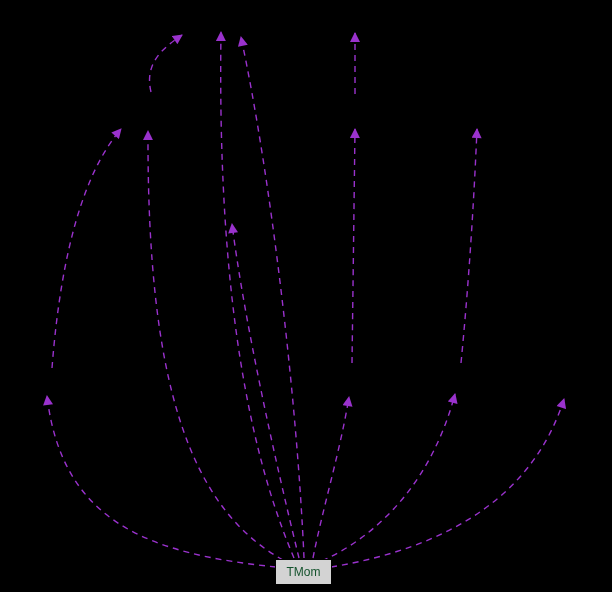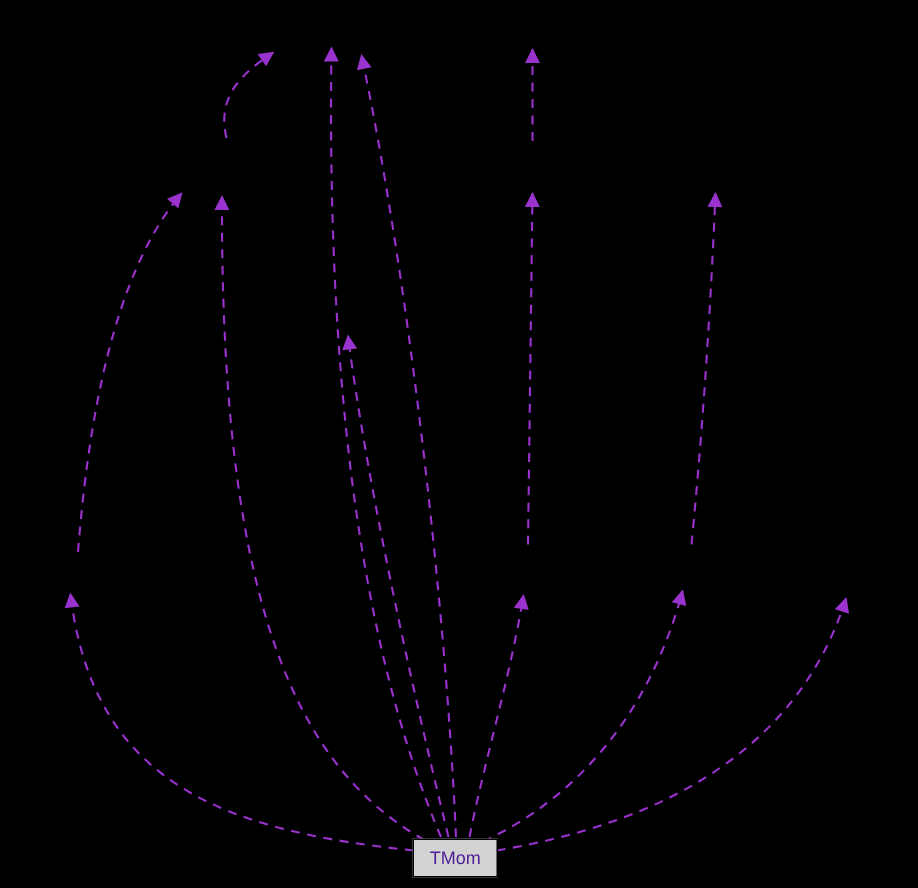--- a/index.html
+++ b/index.html
@@ -52,17 +52,17 @@
         <path d="M 299 558 C 273 452, 244 318, 232 224" class="edge" marker-end="url(#arrow)"></path>
         <path d="M 355 94 L 355 33" class="edge" marker-end="url(#arrow)"></path>
         <path d="M 313 558 C 323 507, 340 452, 349 397" class="edge" marker-end="url(#arrow)"></path>
         <path d="M 352 363 C 353 288, 354 208, 355 129" class="edge" marker-end="url(#arrow)"></path>
         <path d="M 322 561 C 383 533, 433 477, 455 394" class="edge" marker-end="url(#arrow)"></path>
         <path d="M 461 363 C 469 281, 474 200, 477 129" class="edge" marker-end="url(#arrow)"></path>
         <path d="M 331 567 C 446 548, 533 497, 564 399" class="edge" marker-end="url(#arrow)"></path>
       </g>
   </svg>
 
-  <div class="node" style="left: 275px; top: 559px; width: 57px; height: 26px; background: rgb(211, 211, 211); border-color: rgb(0, 0, 0); color: #4c1d95;">
+  <div class="node" style="left: 275px; top: 559px; width: 57px; height: 26px; background: rgb(211, 211, 211); border-color: rgb(0, 0, 0); color: #14532d;">
     <span>TMom</span>
   </div>
 
 </div>
 
 </body></html>

